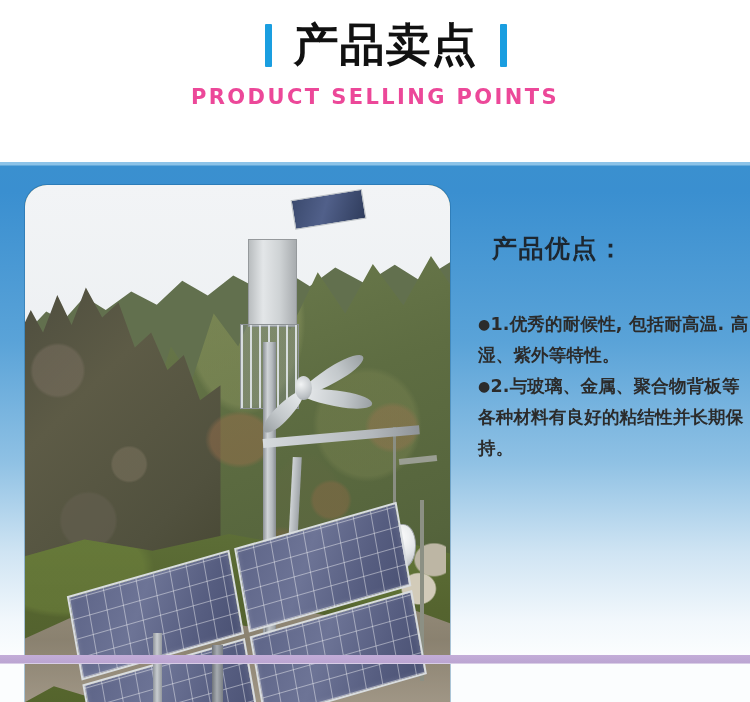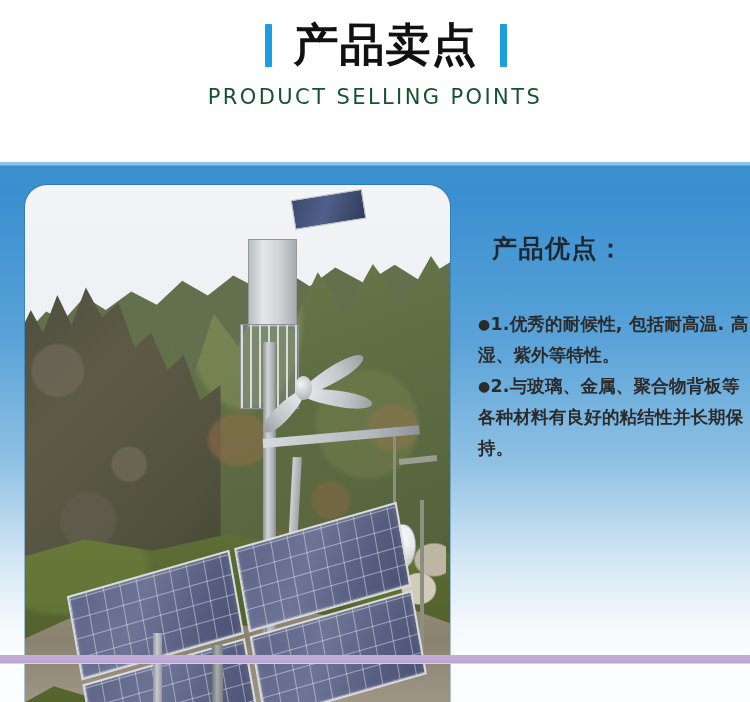--- a/index.html
+++ b/index.html
@@ -24,21 +24,21 @@
   }
   #title-text {
     font-family:"DejaVu Sans", sans-serif;
     font-size:45px; font-weight:bold; color:#111111;
     line-height:48px; letter-spacing:1px;
     white-space:nowrap;
   }
   #subtitle {
     margin-top:9px;
     font-family:"DejaVu Sans", sans-serif;
-    font-size:21px; font-weight:normal; color:#14532d;
+    font-size:21px; font-weight:bold; color:#ec4899;
     letter-spacing:2.4px;
   }
 
   
   #panel {
     position:absolute; left:0; top:162px; width:750px; height:612px;
     background:linear-gradient(to bottom,
       #8cc3e8 0px, #8cc3e8 3px,
       #3a90cf 4px,
       #3a8fd0 30px,

